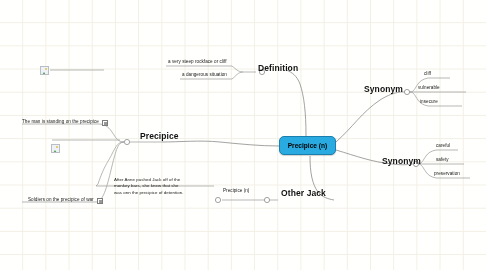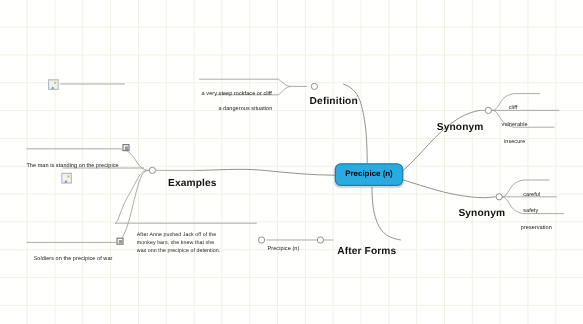--- a/index.html
+++ b/index.html
@@ -17,21 +17,21 @@
       linear-gradient(to right, #f2efe4 1px, transparent 1px),
       linear-gradient(to bottom, #f2efe4 1px, transparent 1px);
     background-size:23.2px 23.2px;
     background-position:-1px -1px;
   }
   svg.wires{position:absolute;left:0;top:0;width:486px;height:270px;}
   svg.wires path{fill:none;stroke:#8c8c8c;stroke-width:0.8;}
   svg.wires path.thin{stroke:#9a9a9a;stroke-width:0.7;}
   svg.wires circle{fill:#ffffff;stroke:#8c8c8c;stroke-width:0.8;}
 
-  .lbl{position:absolute;white-space:nowrap;color:#111;margin-top:16px;}
+  .lbl{position:absolute;white-space:nowrap;color:#111;}
   .branch-lbl{font-size:8.5px;font-weight:bold;letter-spacing:.1px;}
   .leaf-lbl{font-size:4.6px;color:#1a1a1a;letter-spacing:.05px;}
   .multi{white-space:normal;width:72px;line-height:1.45;font-size:4.4px;}
 
   #central{
     position:absolute;left:279px;top:136px;
     width:57px;height:19px;
     box-sizing:border-box;
     background:#29abe2;
     border:1.4px solid #1b7fad;
@@ -114,22 +114,22 @@
     <circle cx="267" cy="200" r="2.6"></circle>
     <circle cx="218" cy="200" r="2.6"></circle>
     <circle cx="127" cy="142" r="2.6"></circle>
   </svg>
 
   <div id="central">Precipice (n)</div>
 
   <div class="lbl branch-lbl" style="left:258px;top:63px;">Definition</div>
   <div class="lbl branch-lbl" style="left:364px;top:84px;">Synonym</div>
   <div class="lbl branch-lbl" style="left:382px;top:156px;">Synonym</div>
-  <div class="lbl branch-lbl" style="left:281px;top:188px;">After Forms</div>
-  <div class="lbl branch-lbl" style="left:140px;top:131px;">Examples</div>
+  <div class="lbl branch-lbl" style="left:281px;top:188px;">Other Jack</div>
+  <div class="lbl branch-lbl" style="left:140px;top:131px;">Precipice</div>
 
   <div class="lbl leaf-lbl" style="left:168px;top:59px;">a very steep rockface or cliff</div>
   <div class="lbl leaf-lbl" style="left:182px;top:72px;">a dangerous situation</div>
 
   <div class="lbl leaf-lbl" style="left:424px;top:71px;">cliff</div>
   <div class="lbl leaf-lbl" style="left:418px;top:85px;">vulnerable</div>
   <div class="lbl leaf-lbl" style="left:420px;top:99px;">insecure</div>
 
   <div class="lbl leaf-lbl" style="left:436px;top:143px;">careful</div>
   <div class="lbl leaf-lbl" style="left:436px;top:157px;">safety</div>

